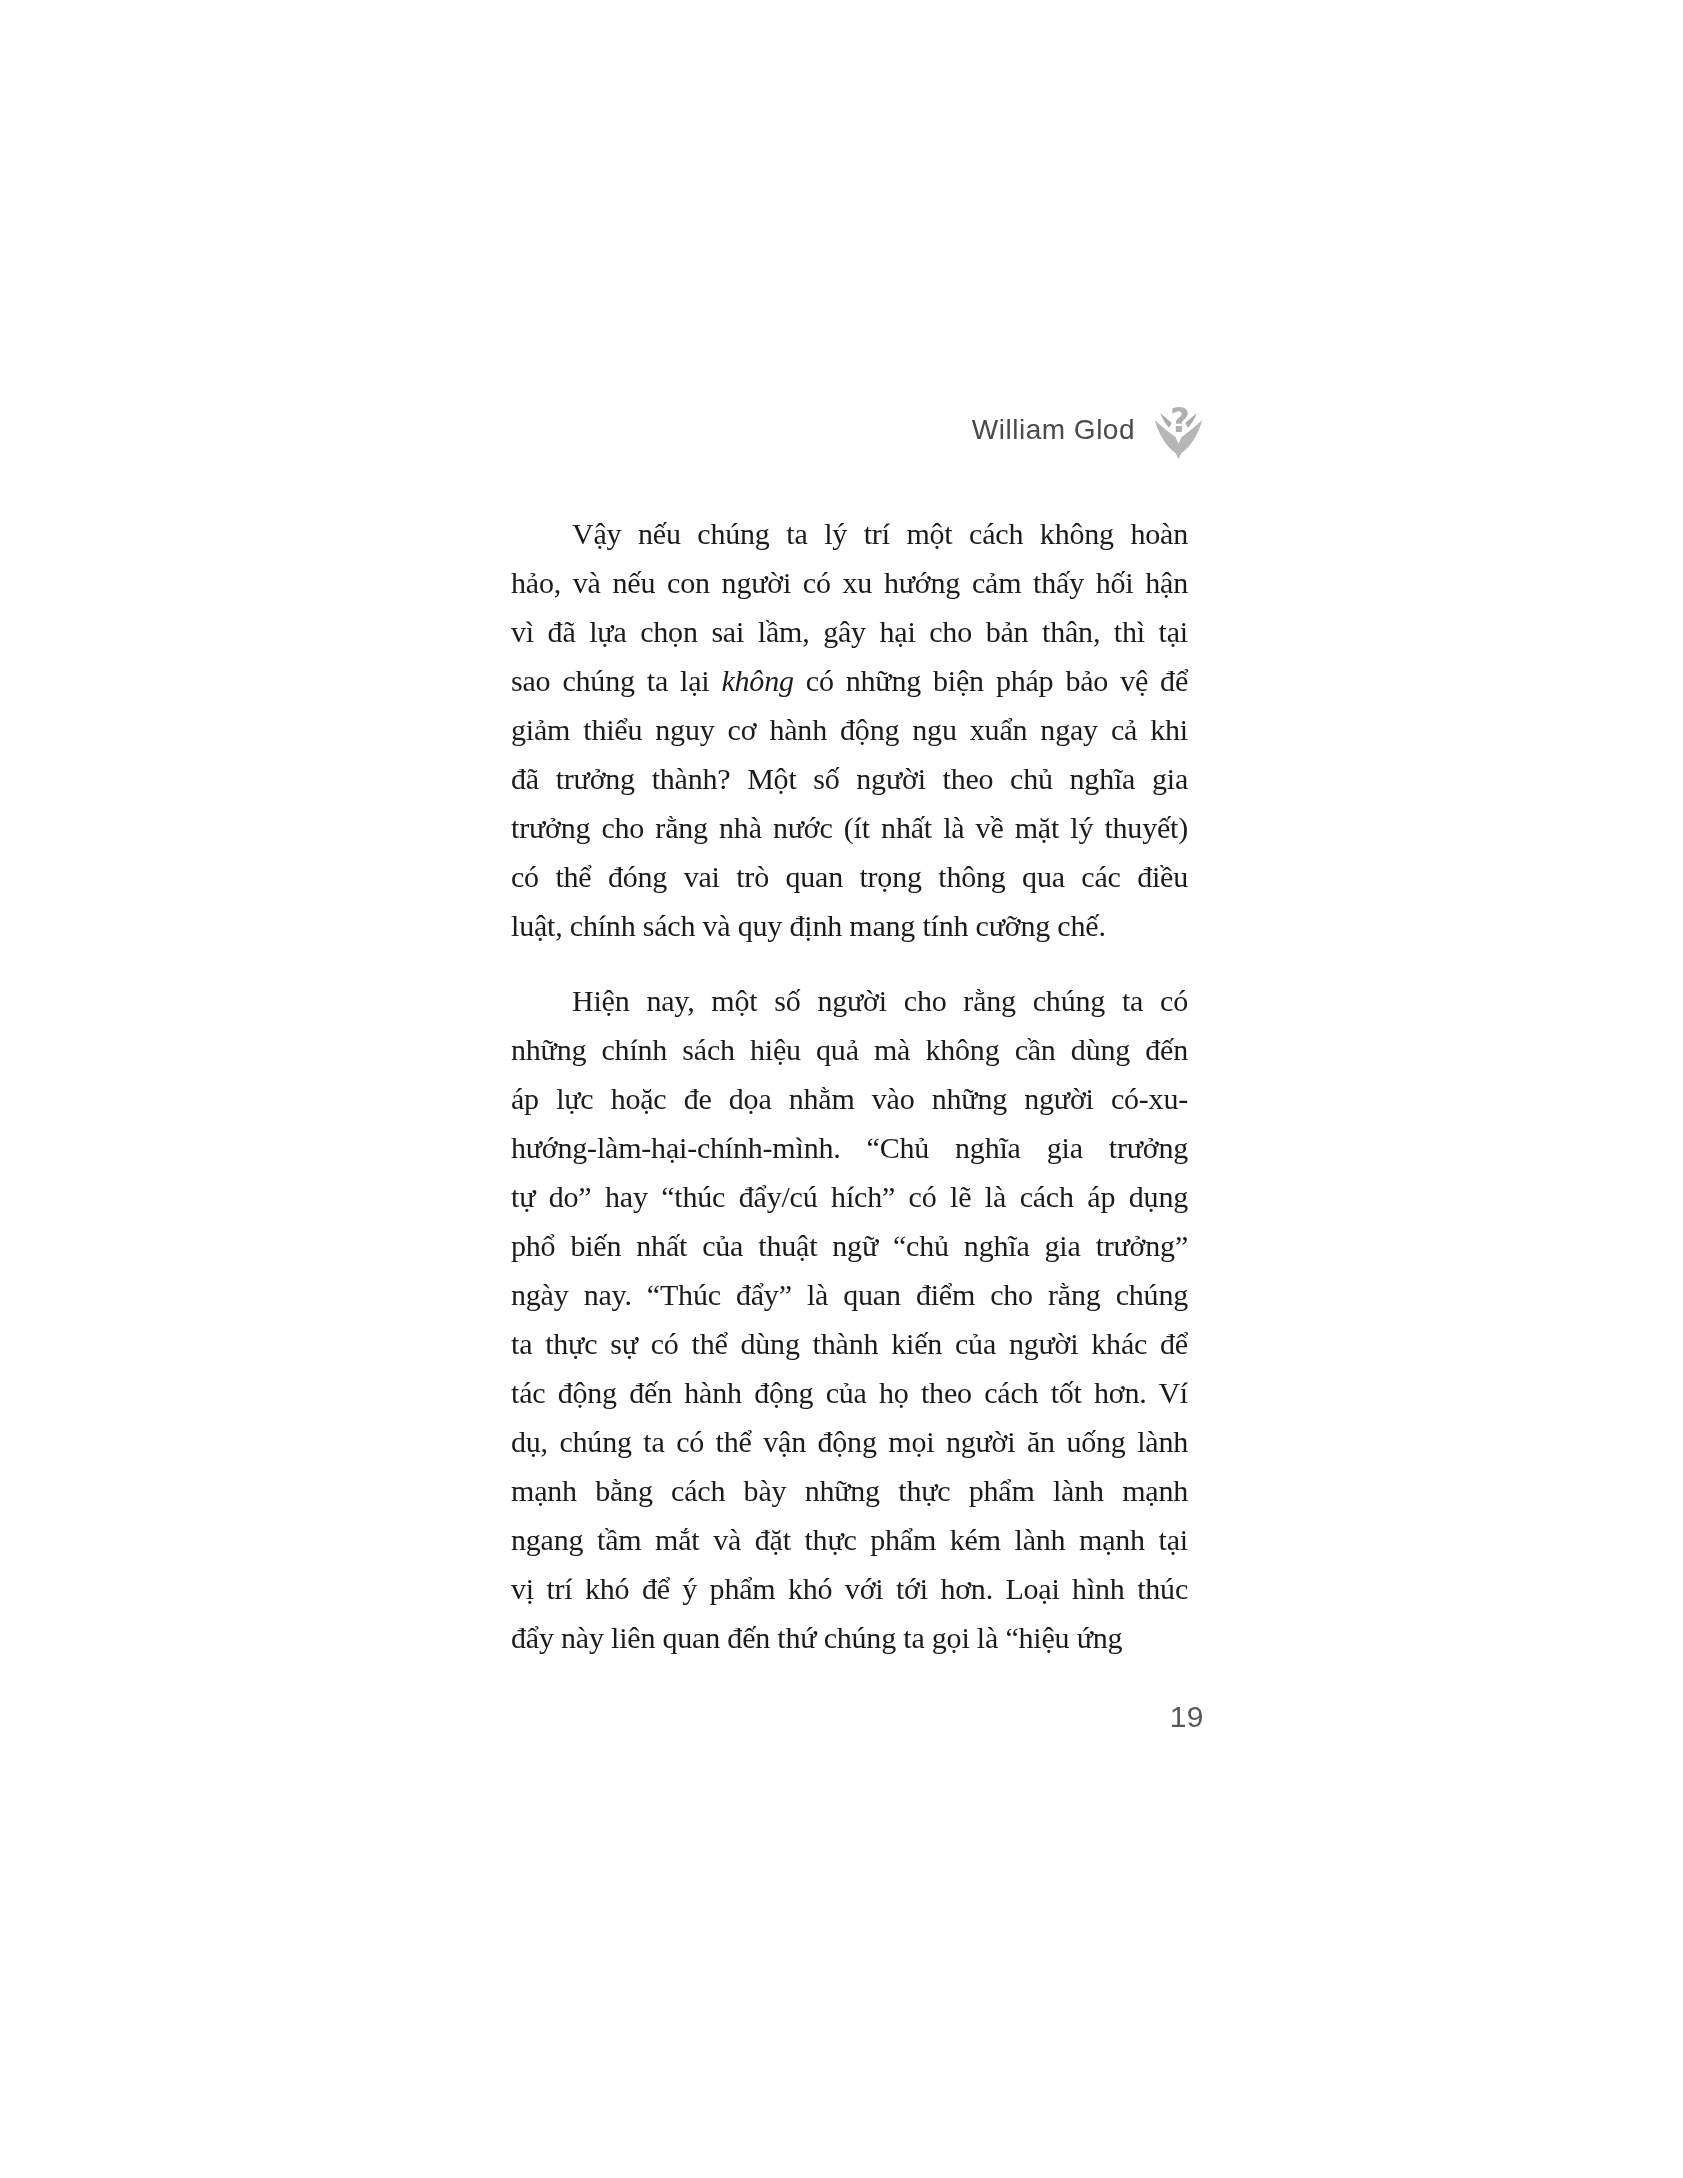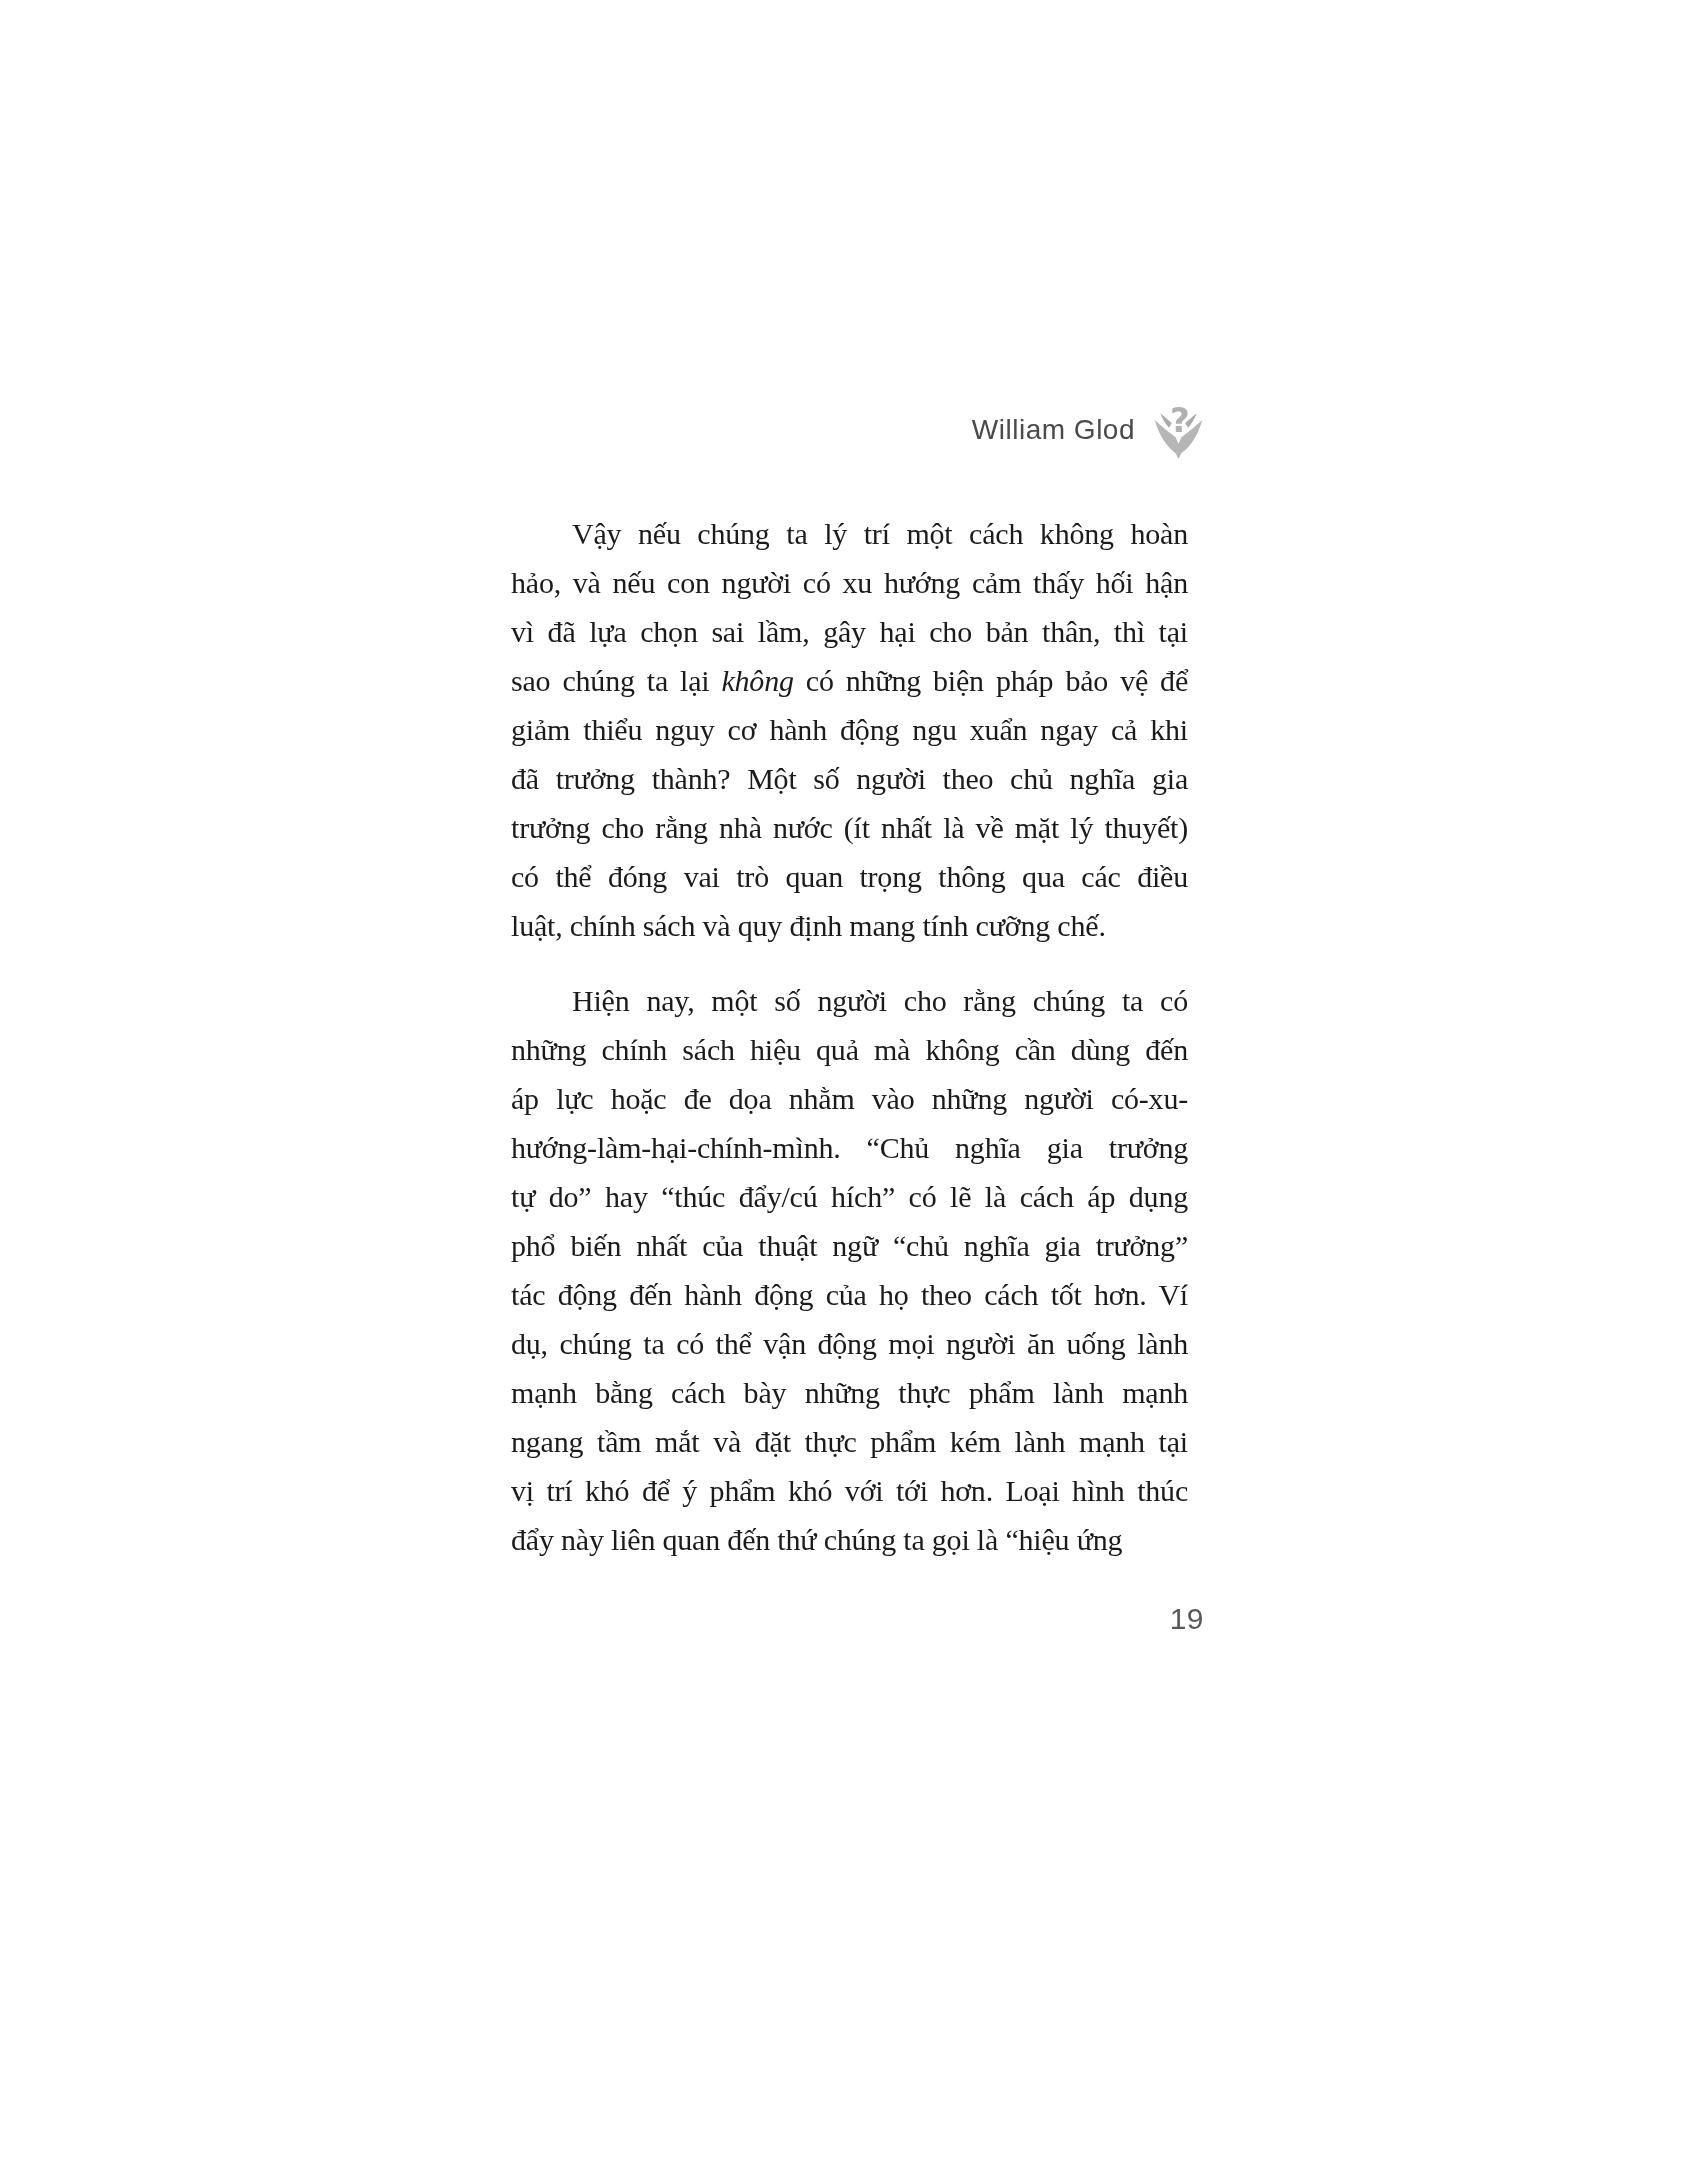--- a/index.html
+++ b/index.html
@@ -101,20 +101,22 @@
       <div class="line para-end">luật, chính sách và quy định mang tính cưỡng chế.</div>
     </div>
 
     <div class="paragraph p2">
       <div class="line para-start">Hiện nay, một số người cho rằng chúng ta có</div>
       <div class="line">những chính sách hiệu quả mà không cần dùng đến</div>
       <div class="line">áp lực hoặc đe dọa nhằm vào những người có-xu-</div>
       <div class="line">hướng-làm-hại-chính-mình. “Chủ nghĩa gia trưởng</div>
       <div class="line">tự do” hay “thúc đẩy/cú hích” có lẽ là cách áp dụng</div>
       <div class="line">phổ biến nhất của thuật ngữ “chủ nghĩa gia trưởng”</div>
+      <div class="line">ngày nay. “Thúc đẩy” là quan điểm cho rằng chúng</div>
+      <div class="line">ta thực sự có thể dùng thành kiến của người khác để</div>
       <div class="line">tác động đến hành động của họ theo cách tốt hơn. Ví</div>
       <div class="line">dụ, chúng ta có thể vận động mọi người ăn uống lành</div>
       <div class="line">mạnh bằng cách bày những thực phẩm lành mạnh</div>
       <div class="line">ngang tầm mắt và đặt thực phẩm kém lành mạnh tại</div>
       <div class="line">vị trí khó để ý phẩm khó với tới hơn. Loại hình thúc</div>
       <div class="line para-end">đẩy này liên quan đến thứ chúng ta gọi là “hiệu ứng</div>
     </div>
 
     <div class="page-number-row">
       <span class="page-number">19</span>

